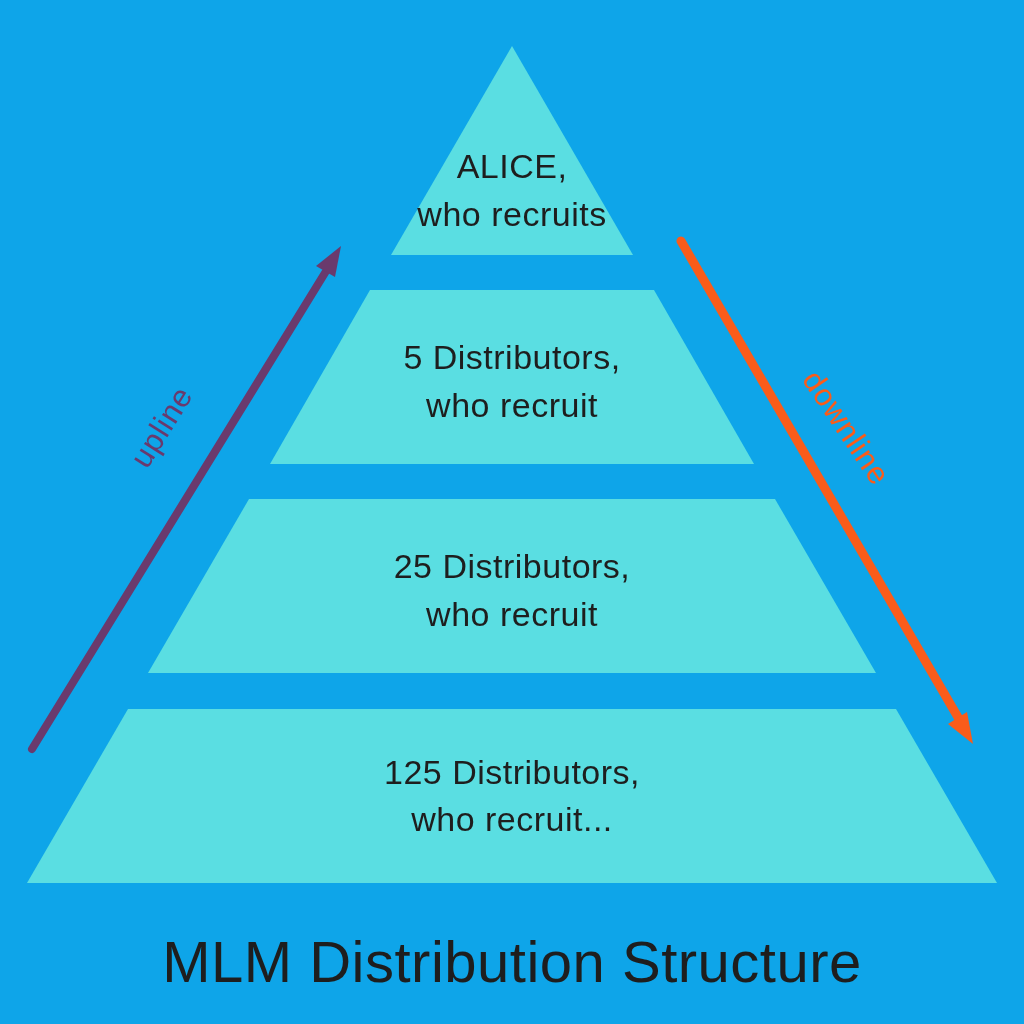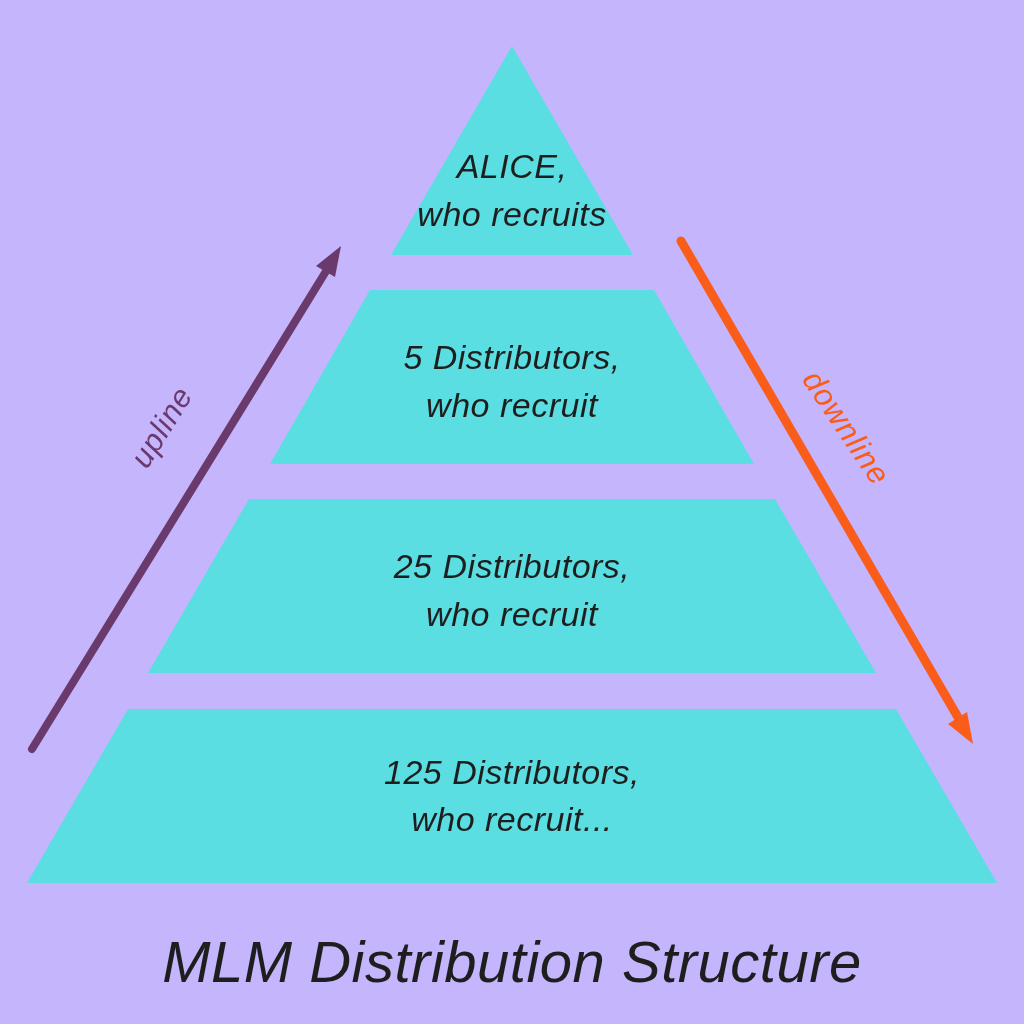--- a/index.html
+++ b/index.html
@@ -4,24 +4,23 @@
 <style>
   html, body {
     margin: 0;
     padding: 0;
     background: #ffffff;
   }
   .canvas {
     position: relative;
     width: 1024px;
     height: 1024px;
-    background: #c4b5fd;
+    background: #0ea5e9;
     overflow: hidden;
     font-family: "Liberation Sans", "DejaVu Sans", sans-serif;
-    font-style: italic;
   }
   svg { display: block; }
   .tier-label {
     font-family: "Liberation Sans", "DejaVu Sans", sans-serif;
     font-size: 34px;
     font-weight: 400;
     letter-spacing: 0.5px;
   }
   .arrow-label {
     font-family: "Liberation Sans", "DejaVu Sans", sans-serif;

